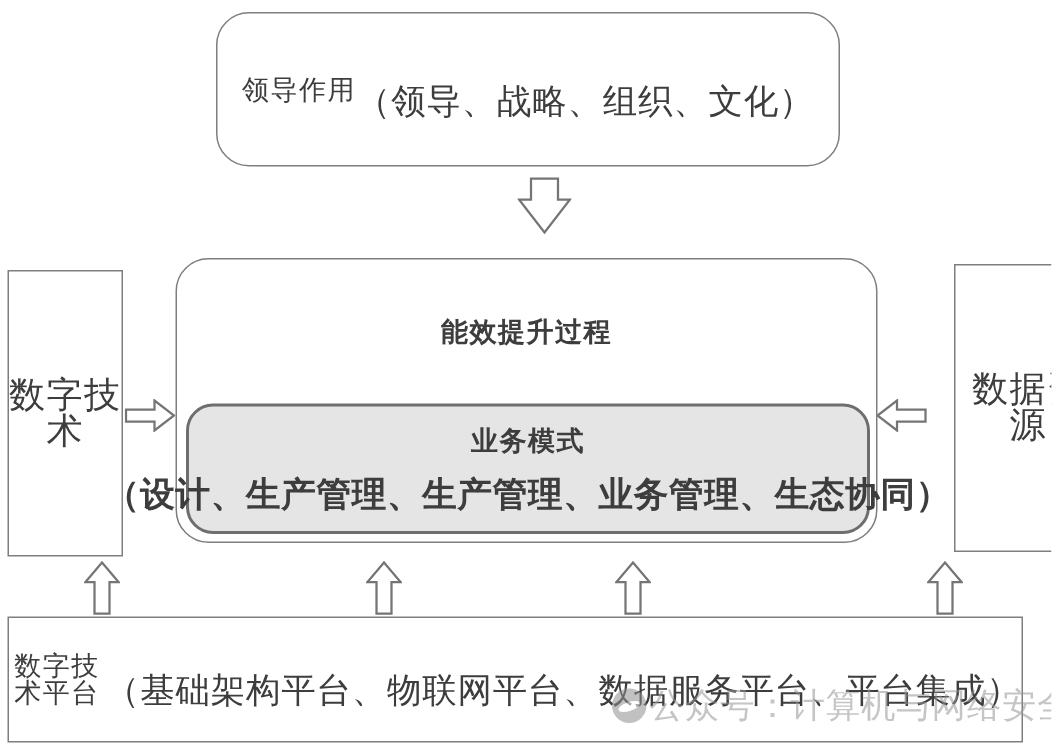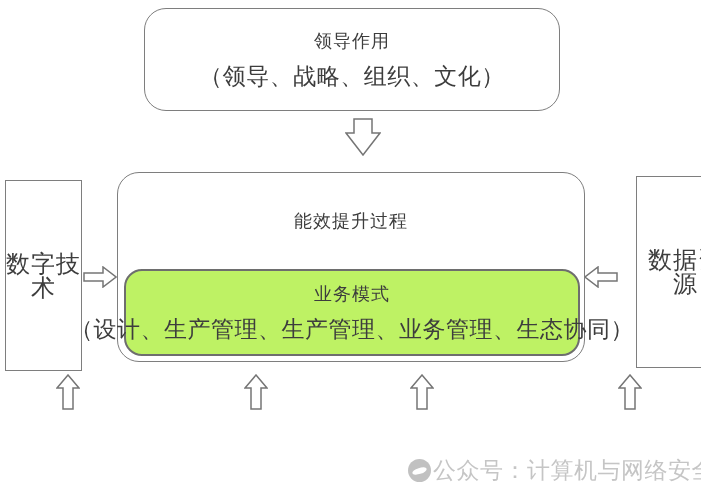--- a/index.html
+++ b/index.html
@@ -4,37 +4,37 @@
 <style>
   html,body{margin:0;padding:0;background:#fff;}
   #stage{
     position:relative;width:701px;height:500px;background:#fff;
     font-family:"Liberation Serif","DejaVu Serif",serif;
     color:#3d3d3d;overflow:hidden;
   }
   .box{
     position:absolute;box-sizing:border-box;background:#fff;
     border:1.5px solid #7e7e7e;
-    display:flex;flex-direction:column;align-items:center;justify-content:center;
+    display:flex;flex-direction:row;align-items:center;justify-content:center;
     text-align:center;line-height:1;
   }
   .rounded{border-radius:22px;}
   .title{font-size:18px;letter-spacing:1px;}
   .subtitle{font-size:23px;margin-top:15px;letter-spacing:0.5px;white-space:nowrap;}
   .side-label{font-size:24px;letter-spacing:1px;}
   .arrow{position:absolute;line-height:0;}
   .arrow svg{display:block;}
   .arrow polygon{fill:#ffffff;stroke:#757575;stroke-width:1.5;}
   
-  #process-box{justify-content:flex-start;padding-top:2px;}
+  #process-box{justify-content:flex-start;padding-top:2px;font-weight:bold;}
   #process-text{position:absolute;left:0;top:0;width:100%;height:96px;
     display:flex;flex-direction:column;align-items:center;justify-content:center;}
   #business-model-box{
     position:absolute;left:6px;right:4px;top:96px;bottom:5px;
-    border:2px solid #6e6e6e;border-radius:18px;background:#bef264;
+    border:2px solid #6e6e6e;border-radius:18px;background:#e5e5e5;
     display:flex;flex-direction:column;align-items:center;justify-content:center;text-align:center;
   }
   
   #watermark{
     position:absolute;left:408px;top:455px;height:30px;
     display:flex;align-items:center;z-index:5;pointer-events:none;
     opacity:0.55;
   }
   #watermark .wm-circle{
     width:23px;height:23px;border-radius:50%;background:#8f8f8f;
@@ -110,19 +110,23 @@
     <svg width="24" height="36" viewBox="0 0 24 36">
       <polygon points="12,1 23,14 17,14 17,35 7,35 7,14 1,14"></polygon>
     </svg>
   </div>
   <div class="arrow" style="left:618px;top:374px;">
     <svg width="24" height="36" viewBox="0 0 24 36">
       <polygon points="12,1 23,14 17,14 17,35 7,35 7,14 1,14"></polygon>
     </svg>
   </div>
 
+  <div class="box" id="platform-box" style="left:5px;top:411px;width:677px;height:84px;">
+    <div class="title">数字技术平台</div>
+    <div class="subtitle">（基础架构平台、物联网平台、数据服务平台、平台集成）</div>
+  </div>
 
   <div id="watermark">
     <span class="wm-circle"></span>
     <span class="wm-text">公众号：计算机与网络安全</span>
   </div>
 
 </div>
 
 </body></html>

